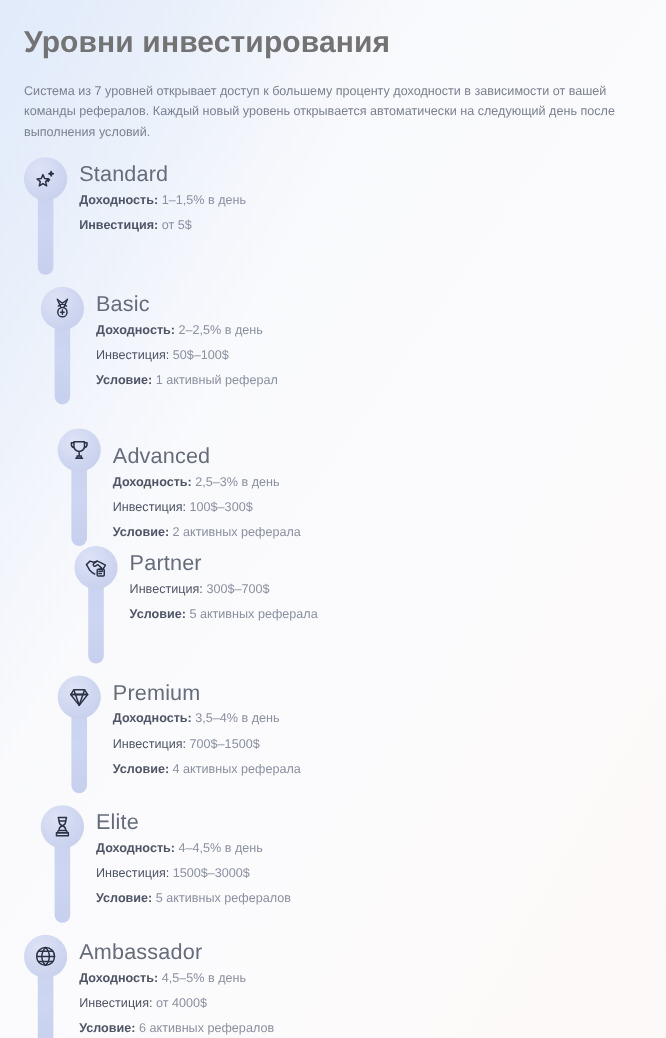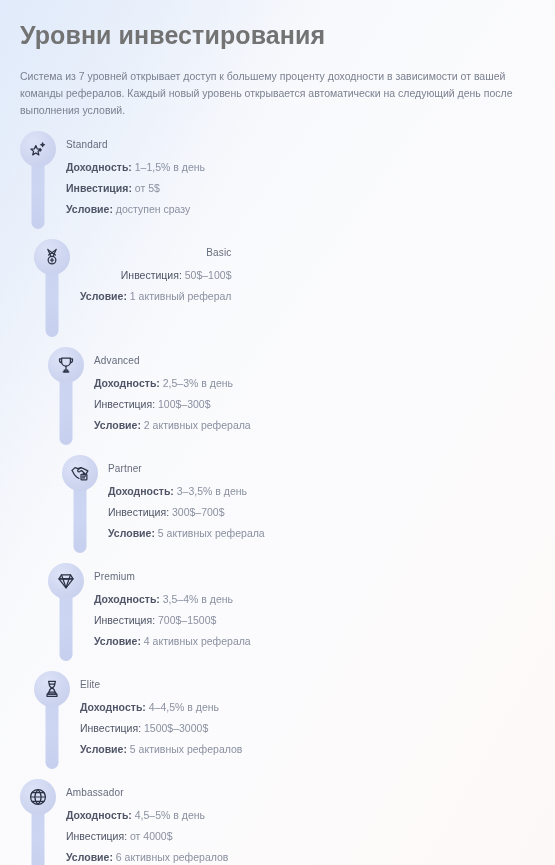--- a/index.html
+++ b/index.html
@@ -61,22 +61,22 @@
   .level {
     position: relative;
     display: flex;
     align-items: flex-start;
     gap: 10px;
     height: 108px;
   }
 
   
   .level[data-step="0"] { padding-left: 4px;  }
-  .level[data-step="1"] { padding-left: 18px; text-align: right; }
-  .level[data-step="2"] { padding-left: 32px; }
+  .level[data-step="1"] { padding-left: 18px; }
+  .level[data-step="2"] { padding-left: 32px; align-items: flex-end; }
   .level[data-step="3"] { padding-left: 46px; }
   .level[data-step="4"] { padding-left: 32px; }
   .level[data-step="5"] { padding-left: 18px; }
   .level[data-step="6"] { padding-left: 4px;  }
 
   .marker {
     position: relative;
     width: 36px;
     flex: 0 0 36px;
     height: 98px;
@@ -109,21 +109,21 @@
 
   .marker-bubble svg { display: block; }
 
   .level-body {
     padding-top: 6px;
     min-width: 0;
   }
 
   .level-name {
     margin: 0 0 4px 0;
-    font-size: 10px;
+    font-size: 18px;
     line-height: 16px;
     font-weight: 400;
     color: #666c7c;
     letter-spacing: 0.15px;
   }
 
   .level-row {
     font-size: 10.5px;
     line-height: 21px;
     color: #8a90a0;
@@ -154,37 +154,37 @@
               <path stroke="#2b3245" stroke-width="1.35" fill="none" stroke-linecap="round" stroke-linejoin="round" d="M9.6 8.2l1.5 3.6 3.9.3-3 2.5.95 3.8-3.35-2.1-3.35 2.1.95-3.8-3-2.5 3.9-.3z"></path>
               <path stroke="#2b3245" stroke-width="1.35" fill="none" stroke-linecap="round" stroke-linejoin="round" d="M17 5.3l.55 1.5 1.5.55-1.5.55-.55 1.5-.55-1.5-1.5-.55 1.5-.55z"></path>
               <path stroke="#2b3245" stroke-width="1.35" fill="none" stroke-linecap="round" stroke-linejoin="round" d="M14.3 11.8l.35.95.95.35-.95.35-.35.95-.35-.95-.95-.35.95-.35z"></path>
             </svg>
           </div>
         </div>
         <div class="level-body">
           <h2 class="level-name">Standard</h2>
           <div class="level-row"><span class="row-label is-bold">Доходность:</span> <span class="row-value">1–1,5% в день</span></div>
           <div class="level-row"><span class="row-label is-bold">Инвестиция:</span> <span class="row-value">от 5$</span></div>
-          <div class="level-row"><span class="row-label is-bold">Условие:</span> <span class="row-value">доступен сразу</span></div>
         </div>
       </div>
       <div class="level" data-step="1">
         <div class="marker">
           <div class="marker-stem"></div>
           <div class="marker-bubble">
             <svg width="22" height="22" viewBox="0 0 24 24">
               <circle stroke="#2b3245" stroke-width="1.35" fill="none" stroke-linecap="round" stroke-linejoin="round" cx="12" cy="15.4" r="4.2"></circle>
               <path stroke="#2b3245" stroke-width="1.35" fill="none" stroke-linecap="round" stroke-linejoin="round" d="M12 13.4v4M10.4 15.4h3.2"></path>
               <path stroke="#2b3245" stroke-width="1.35" fill="none" stroke-linecap="round" stroke-linejoin="round" d="M7.4 3.6l3.3 7.6M16.6 3.6l-3.3 7.6"></path>
               <path stroke="#2b3245" stroke-width="1.35" fill="none" stroke-linecap="round" stroke-linejoin="round" d="M8.3 4.6l7.4 5.3M15.7 4.6l-7.4 5.3"></path>
             </svg>
           </div>
         </div>
         <div class="level-body">
           <h2 class="level-name">Basic</h2>
+          <div class="level-row"><span class="row-label is-bold">Доходность:</span> <span class="row-value">2–2,5% в день</span></div>
           <div class="level-row"><span class="row-label">Инвестиция:</span> <span class="row-value">50$–100$</span></div>
           <div class="level-row"><span class="row-label is-bold">Условие:</span> <span class="row-value">1 активный реферал</span></div>
         </div>
       </div>
       <div class="level" data-step="2">
         <div class="marker">
           <div class="marker-stem"></div>
           <div class="marker-bubble">
             <svg width="22" height="22" viewBox="0 0 24 24">
               <path stroke="#2b3245" stroke-width="1.35" fill="none" stroke-linecap="round" stroke-linejoin="round" d="M7.2 4.4h9.6v4.1a4.8 4.8 0 0 1-9.6 0z"></path>
@@ -211,21 +211,20 @@
               <path stroke="#2b3245" stroke-width="1.35" fill="none" stroke-linecap="round" stroke-linejoin="round" d="M3.4 9.2l3.1-3.1 3.2 1.1 3.4-1.1 3.2 1.4 4.3 2.2-2.6 4.4-2.2-1.4"></path>
               <path stroke="#2b3245" stroke-width="1.35" fill="none" stroke-linecap="round" stroke-linejoin="round" d="M13.1 6.1l-3.2 2.4a1.3 1.3 0 0 0 1.5 2.1l2.2-1.4 3.6 3.3"></path>
               <path stroke="#2b3245" stroke-width="1.35" fill="none" stroke-linecap="round" stroke-linejoin="round" d="M3.4 9.2l2.7 4.9 2.2 2.2 2.6 1.6"></path>
               <rect stroke="#2b3245" stroke-width="1.35" fill="none" stroke-linecap="round" stroke-linejoin="round" x="13.1" y="13.4" width="6.4" height="6.2" rx="0.9"></rect>
               <path stroke="#2b3245" stroke-width="1.35" fill="none" stroke-linecap="round" stroke-linejoin="round" d="M14.6 15.4h3.4M14.6 17.4h2.3"></path>
             </svg>
           </div>
         </div>
         <div class="level-body">
           <h2 class="level-name">Partner</h2>
-          <div class="level-row"><span class="row-label is-bold">Доходность:</span> <span class="row-value">3–3,5% в день</span></div>
           <div class="level-row"><span class="row-label">Инвестиция:</span> <span class="row-value">300$–700$</span></div>
           <div class="level-row"><span class="row-label is-bold">Условие:</span> <span class="row-value">5 активных реферала</span></div>
         </div>
       </div>
       <div class="level" data-step="4">
         <div class="marker">
           <div class="marker-stem"></div>
           <div class="marker-bubble">
             <svg width="22" height="22" viewBox="0 0 24 24">
               <path stroke="#2b3245" stroke-width="1.35" fill="none" stroke-linecap="round" stroke-linejoin="round" d="M4.3 9.6h15.4L12 19.4z"></path>

